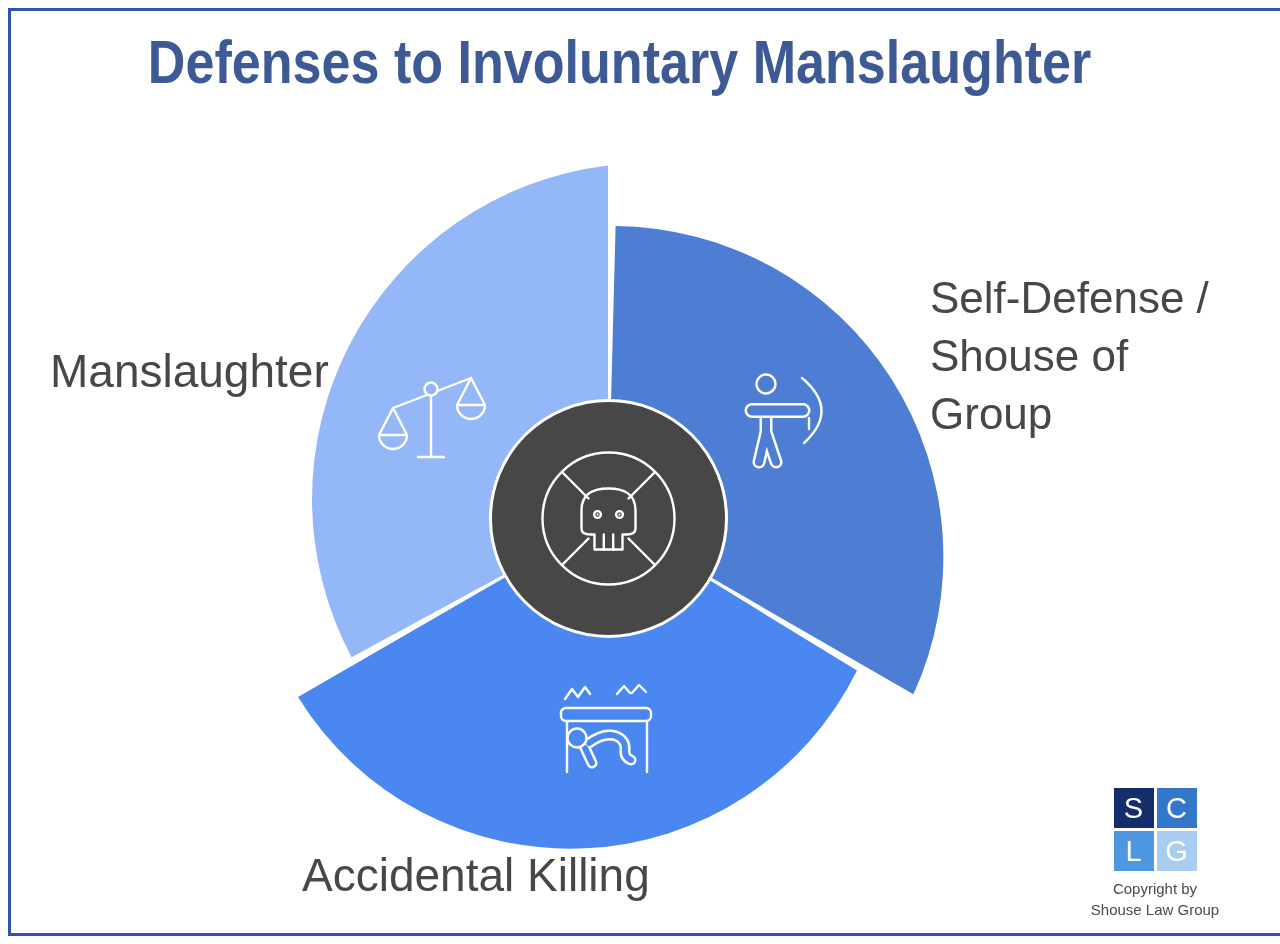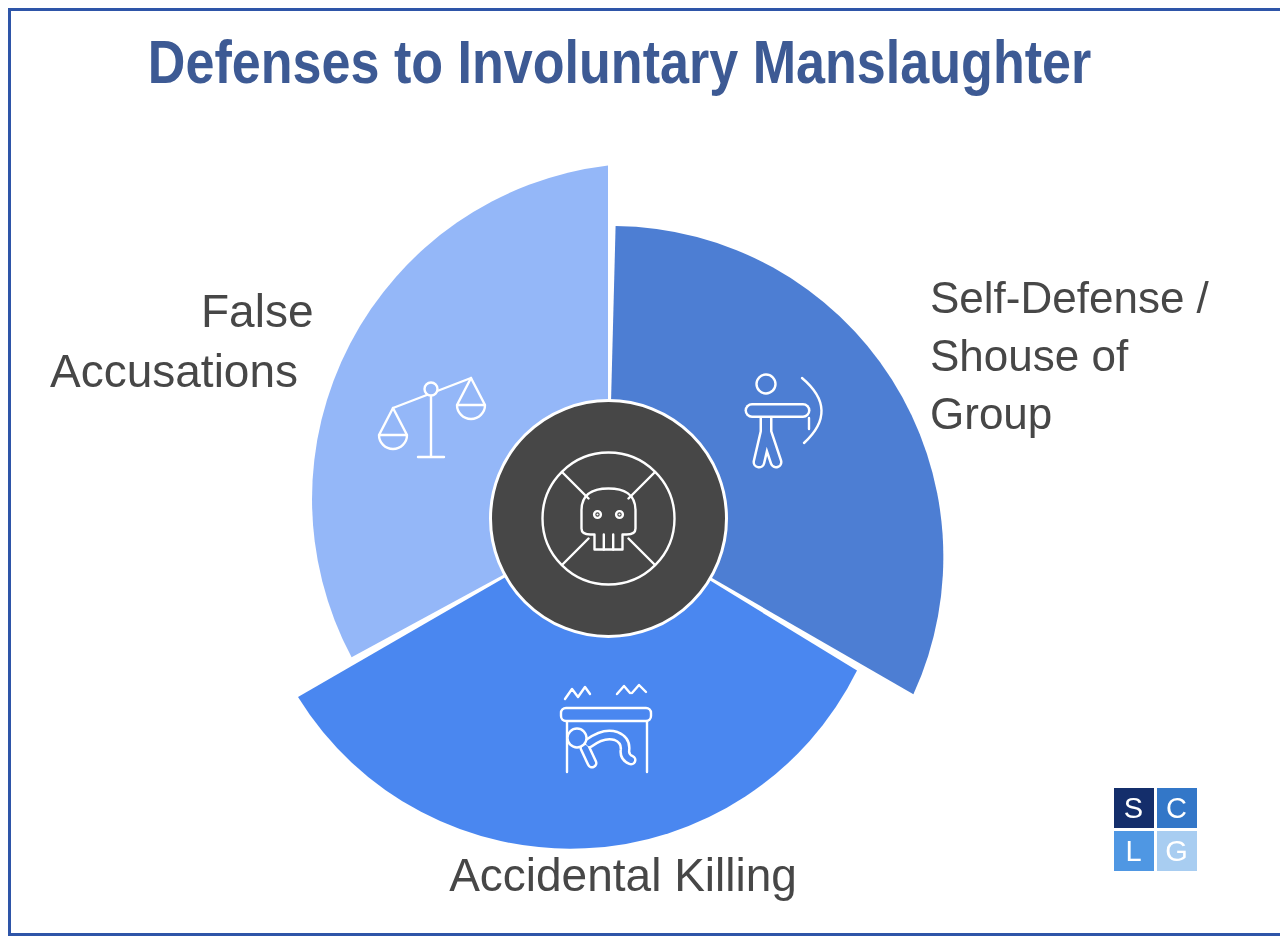--- a/index.html
+++ b/index.html
@@ -12,21 +12,21 @@
     position:absolute;left:0;top:30px;width:1240px;text-align:center;
     font-size:62px;font-weight:bold;line-height:64px;white-space:nowrap;
   }
   .title span{display:inline-block;transform:scaleX(0.84);transform-origin:center;}
   .diagram{position:absolute;left:0;top:0;width:1280px;height:944px;}
   .seg-label{position:absolute;color:#474747;}
   .lbl-line{display:block;}
   .false-1{left:201px;top:287px;font-size:46px;line-height:48px;}
   .false-2{left:50px;top:347px;font-size:46px;line-height:48px;}
   .selfdef{left:930px;top:269px;font-size:44px;line-height:58px;}
-  .accidental{left:323px;top:851px;width:600px;text-align:center;font-size:46px;line-height:48px;}
+  .accidental{left:302px;top:851px;width:600px;font-size:46px;line-height:48px;}
   .footer{position:absolute;left:1080px;top:788px;width:150px;text-align:center;}
   .logo{display:grid;grid-template-columns:40px 40px;grid-template-rows:40px 40px;gap:3px;width:83px;margin:0 auto;}
   .logo .sq{color:#ffffff;font-size:29px;line-height:40px;text-align:center;font-weight:400;}
   .copyright{margin-top:7px;font-size:15px;line-height:21px;color:#4a4a4a;}
   .stroke{fill:none;stroke:#ffffff;stroke-width:2.4;stroke-linecap:round;stroke-linejoin:round;}
   .thick-w{fill:none;stroke:#ffffff;stroke-linecap:round;stroke-linejoin:round;}
   .thick-c{fill:none;stroke-linecap:round;stroke-linejoin:round;}
 </style>
 </head>
 <body>
@@ -79,32 +79,35 @@
         <path class="stroke" stroke-width="2.3" d="M -27 10 L -27 -8 C -27 -25 -15 -30 0 -30 C 15 -30 27 -25 27 -8 L 27 10 C 27 15 22 16 18 16 L 14 16 L 14 31 L -14 31 L -14 16 L -18 16 C -22 16 -27 15 -27 10 Z"></path>
         <path class="stroke" stroke-width="2.3" d="M -4.7 16 L -4.7 31 M 4.7 16 L 4.7 31"></path>
         <circle class="stroke" stroke-width="1.7" cx="-11" cy="-4" r="3.4"></circle>
         <circle class="stroke" stroke-width="1.7" cx="11" cy="-4" r="3.4"></circle>
         <circle fill="#ffffff" cx="-11" cy="-4" r="1.1"></circle>
         <circle fill="#ffffff" cx="11" cy="-4" r="1.1"></circle>
       </g>
     </g>
   </svg>
 
-  <div class="seg-label false-1">False</div>
-  <div class="seg-label false-2">Accusations</div>
+  <div class="seg-label false-2">Manslaughter</div>
 
   <div class="seg-label selfdef">
     <span class="lbl-line">Self-Defense /</span>
     <span class="lbl-line">Shouse of</span>
     <span class="lbl-line">Group</span>
   </div>
 
   <div class="seg-label accidental">Accidental Killing</div>
 
   <div class="footer">
     <div class="logo">
       <div class="sq" style="background: rgb(20, 46, 107);">S</div>
       <div class="sq" style="background: rgb(51, 119, 200);">C</div>
       <div class="sq" style="background: rgb(79, 151, 227);">L</div>
       <div class="sq" style="background: rgb(168, 205, 241);">G</div>
     </div>
+    <div class="copyright">
+      <div>Copyright by</div>
+      <div>Shouse Law Group</div>
+    </div>
   </div>
 </div>
 
 </body></html>

